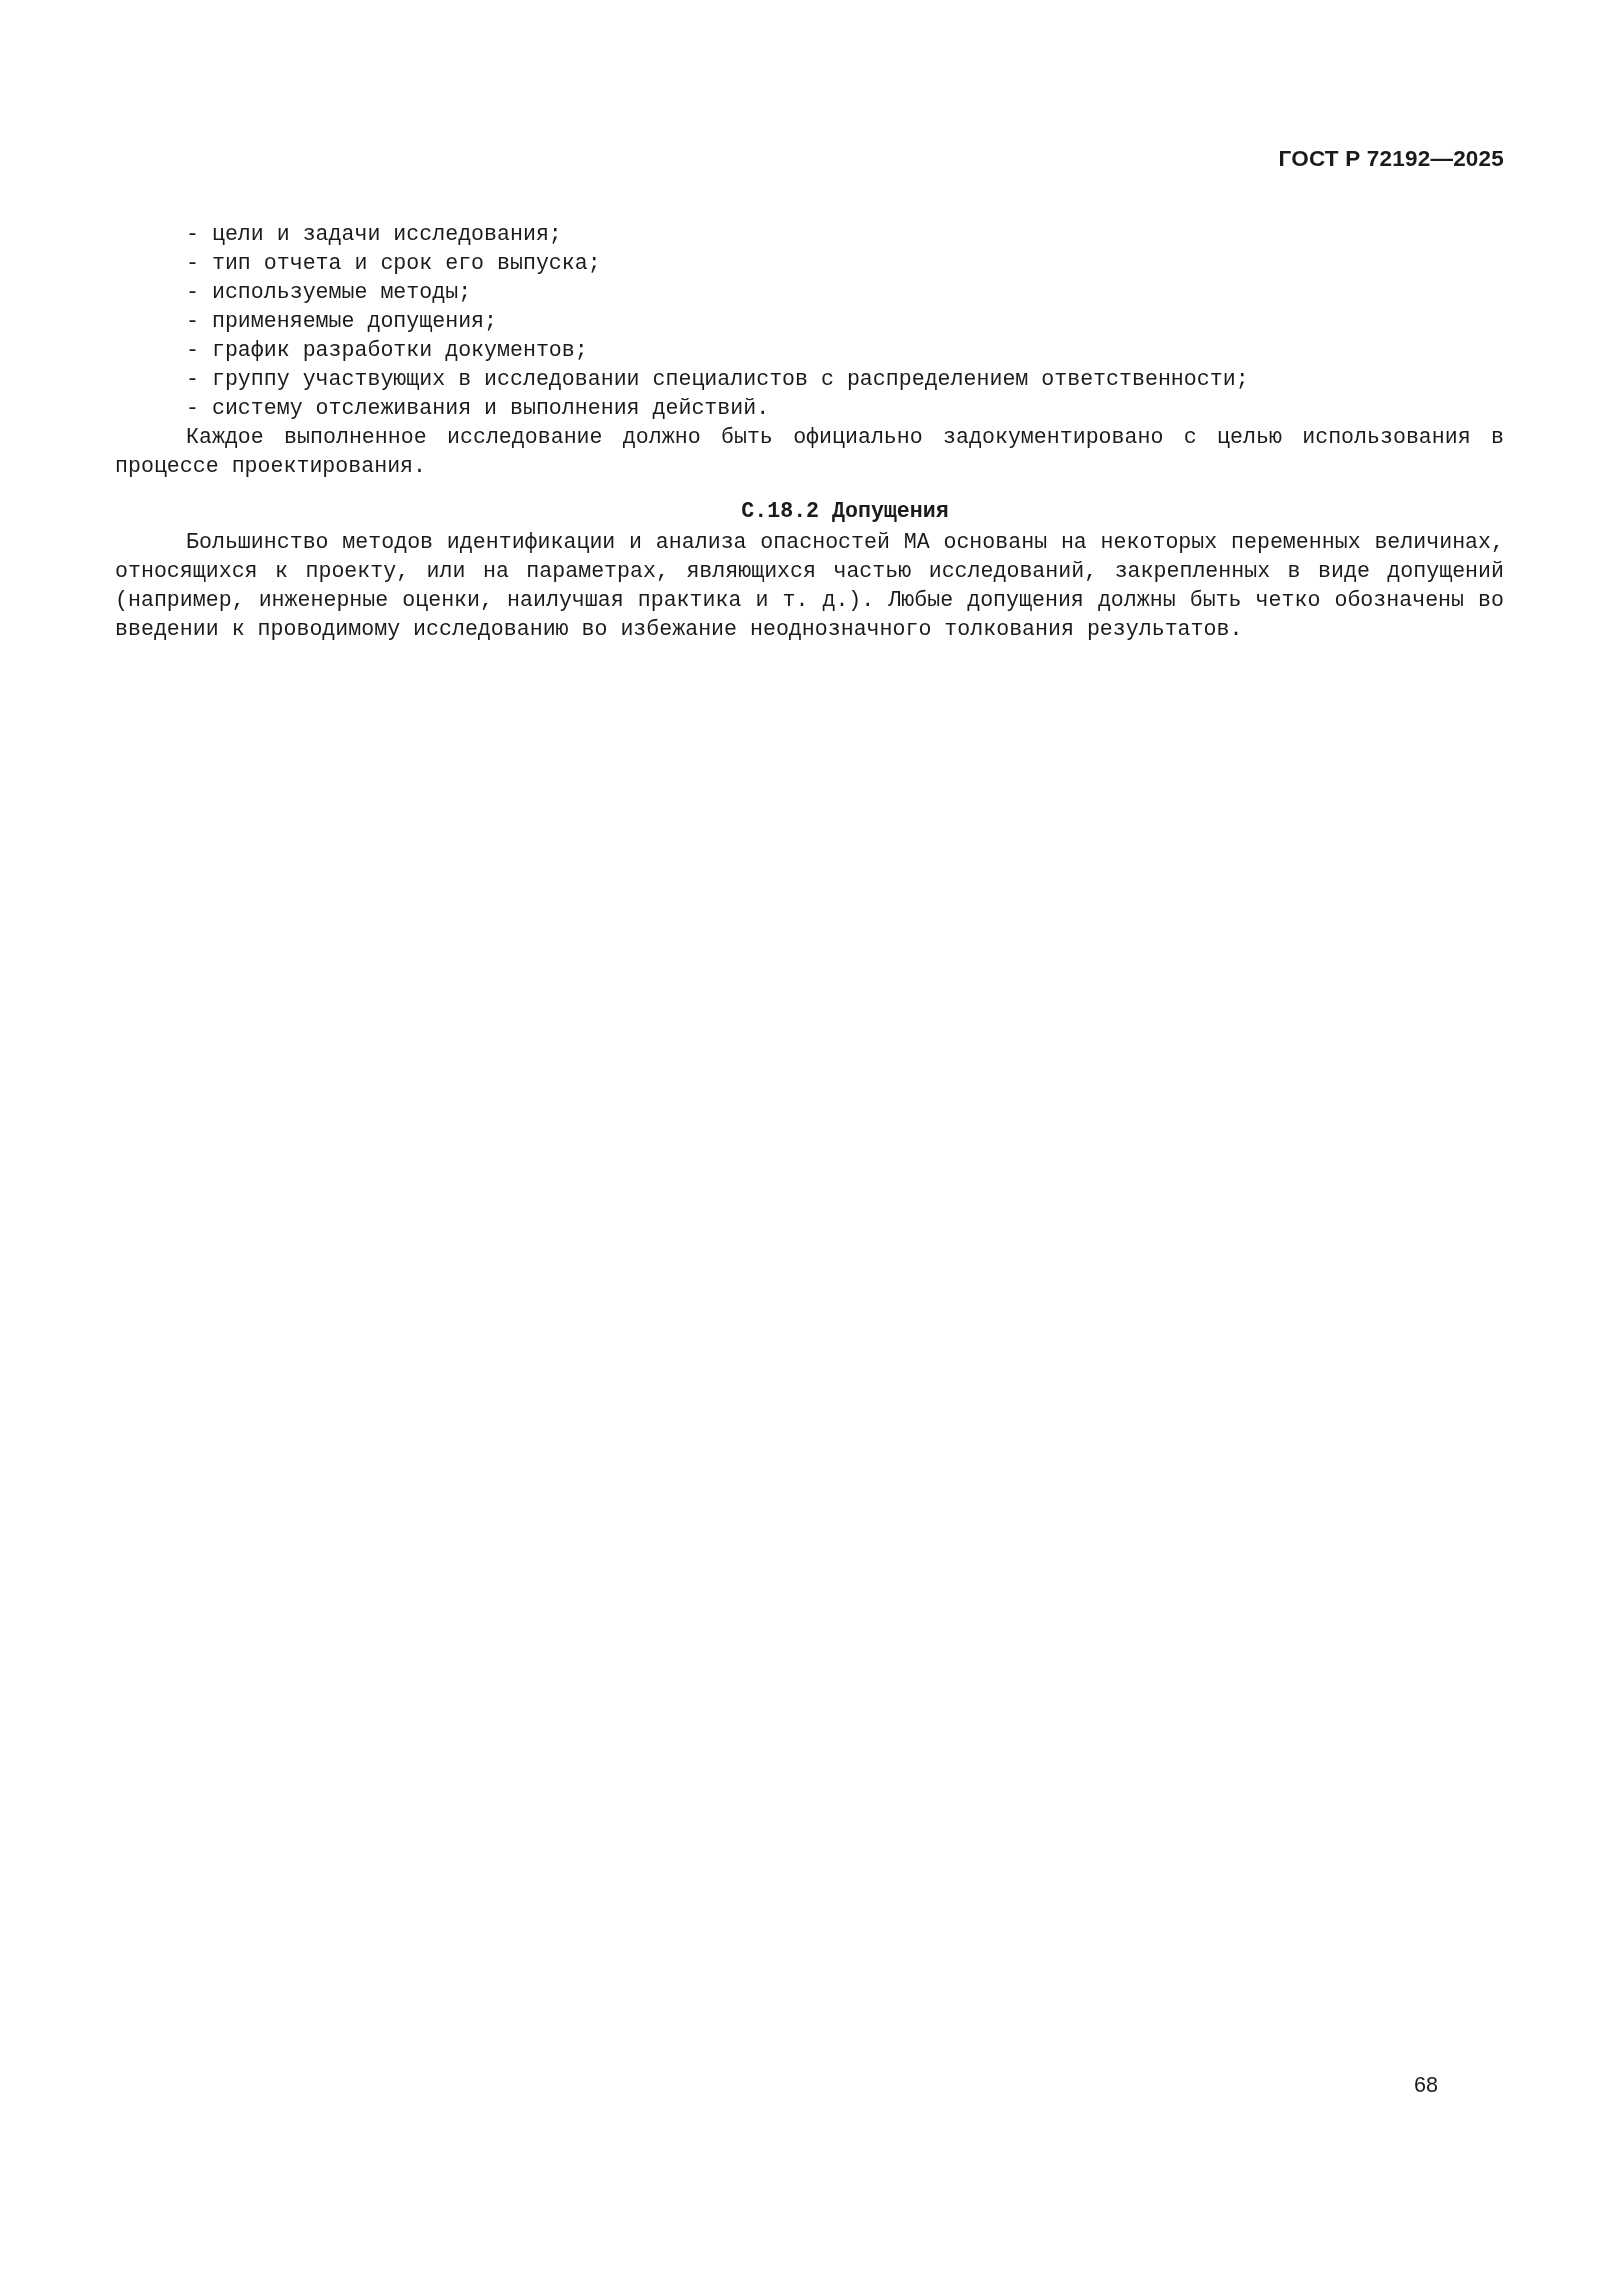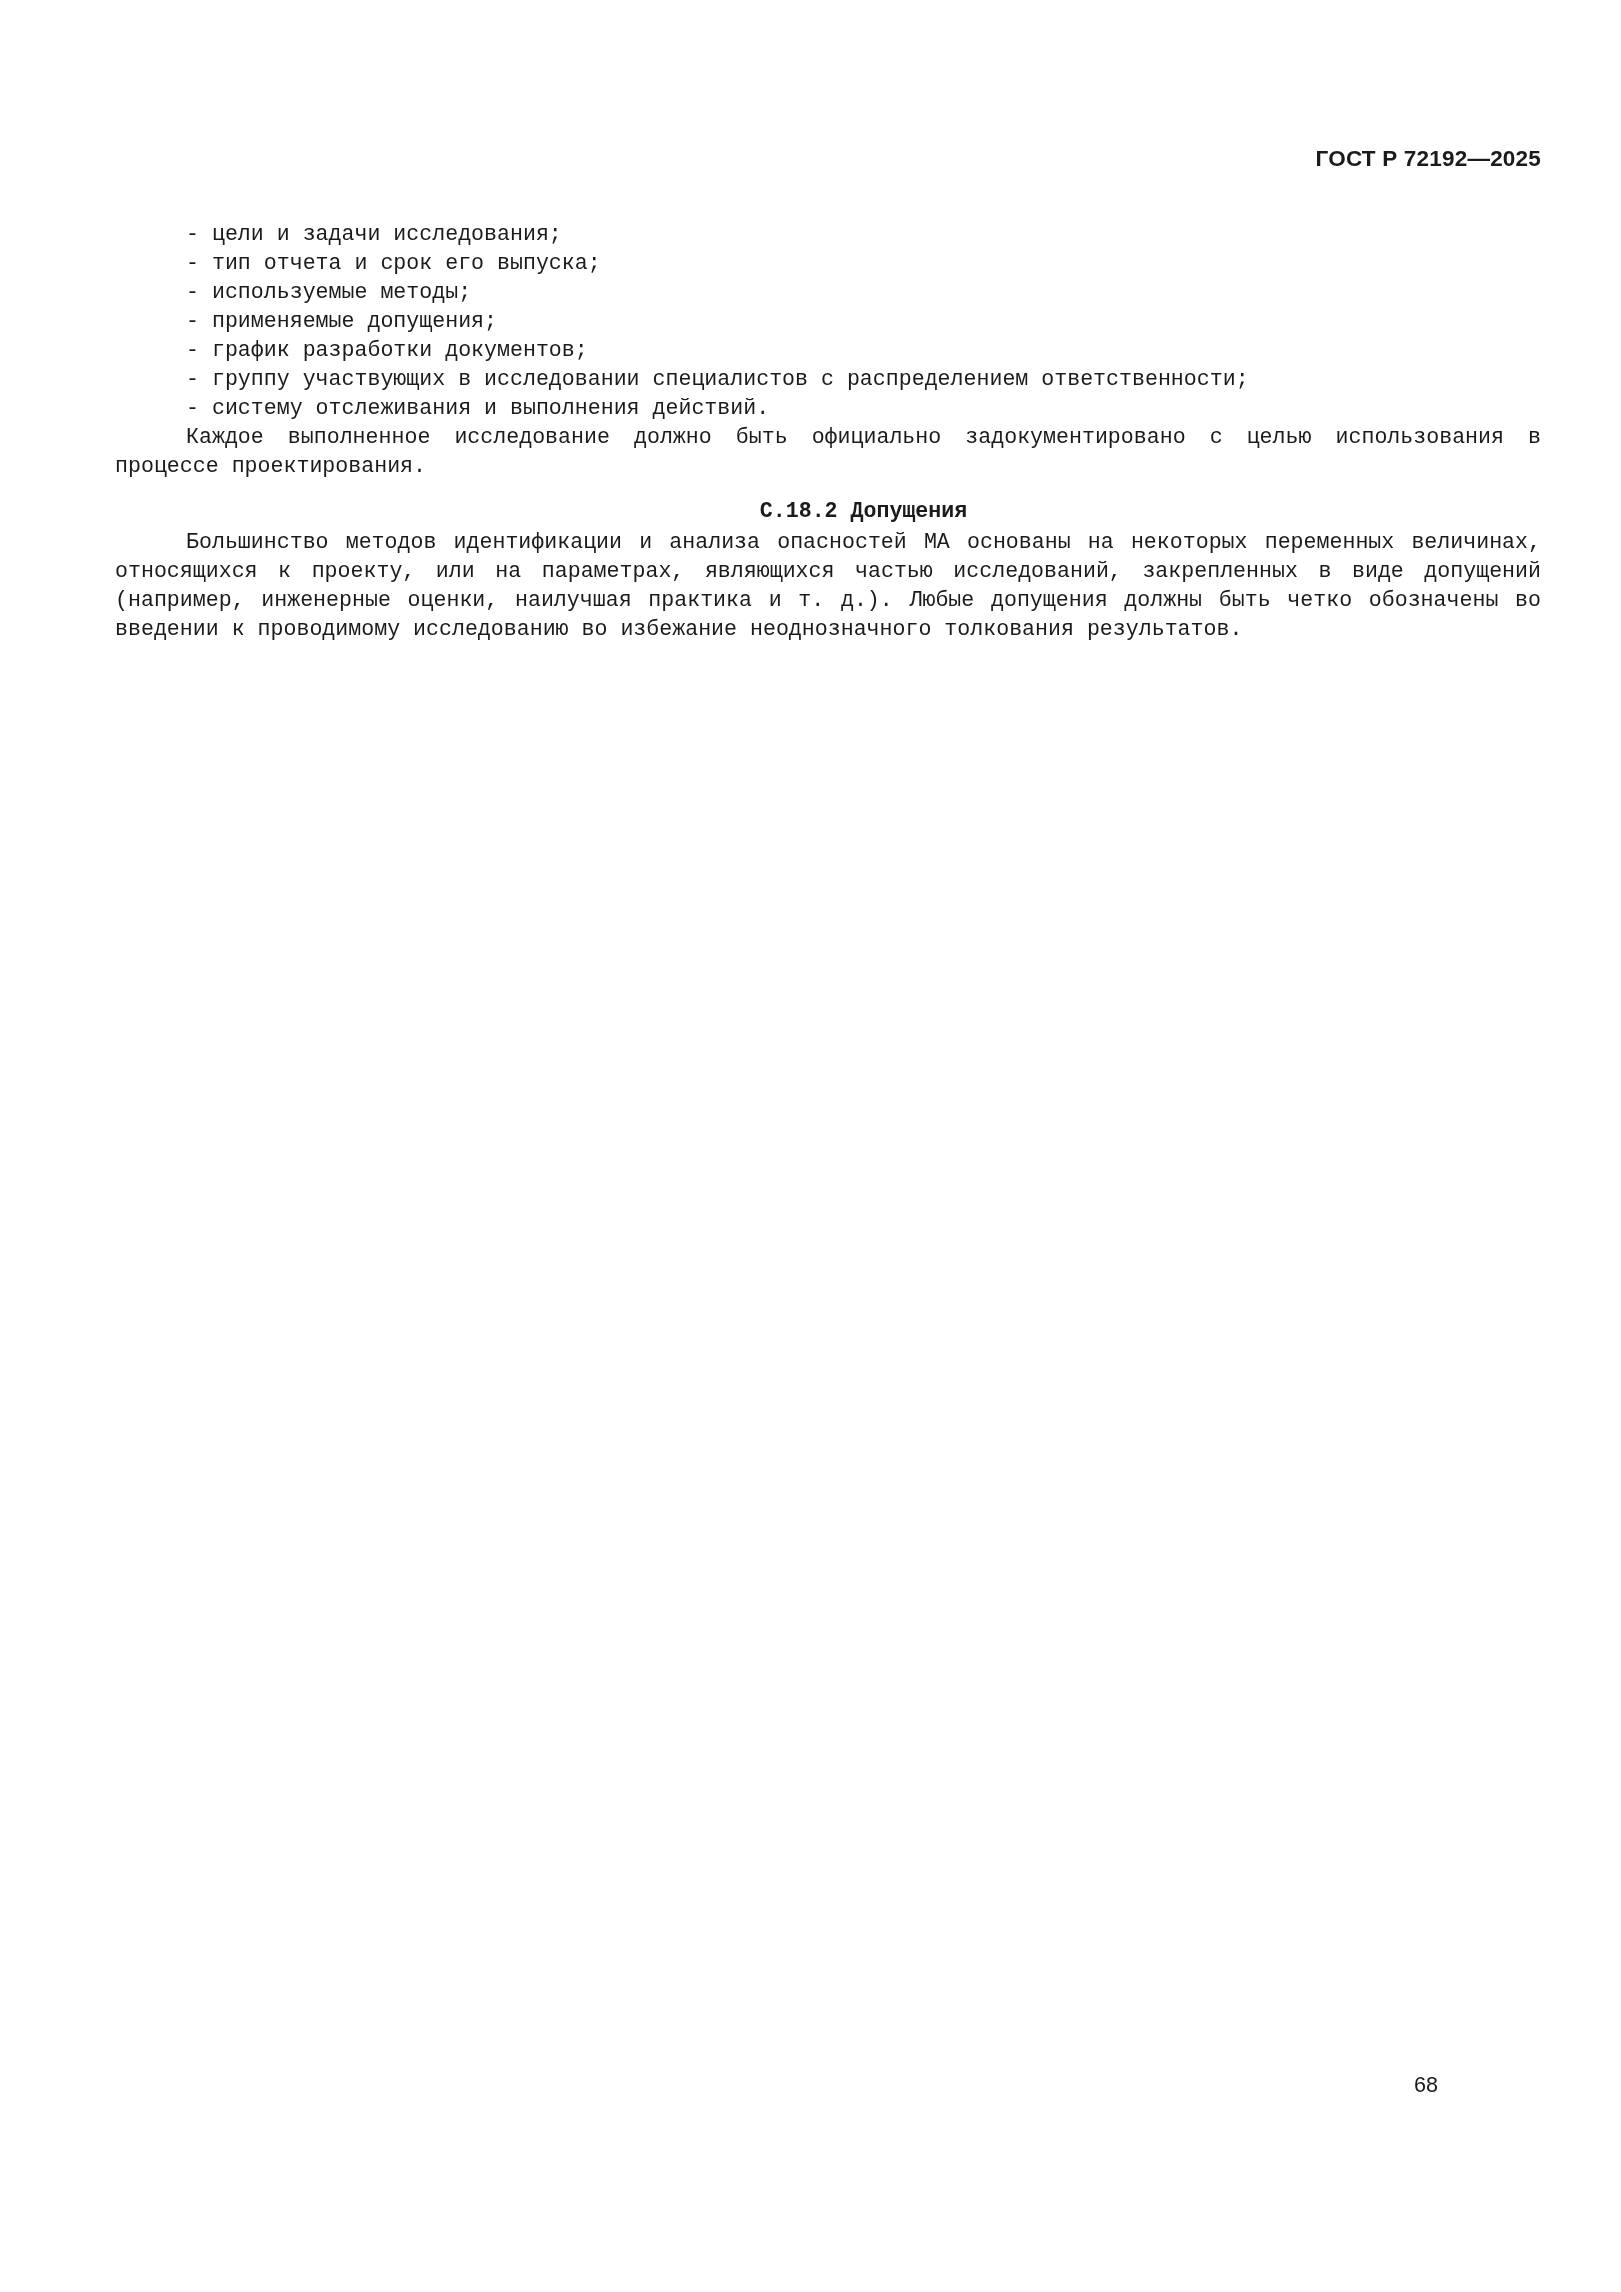--- a/index.html
+++ b/index.html
@@ -10,21 +10,21 @@
   body {
     font-family: "Liberation Sans", sans-serif;
     color: #1b1b1b;
   }
   .page {
     position: relative;
     width: 1621px;
     height: 2293px;
     background: #ffffff;
     box-sizing: border-box;
-    padding: 145px 80px 0 115px;
+    padding: 145px 117px 0 115px;
     overflow: hidden;
   }
   .doc-header {
     text-align: right;
     font-size: 22.5px;
     font-weight: 700;
     line-height: 27.4px;
     letter-spacing: 0.2px;
   }
   .content {

